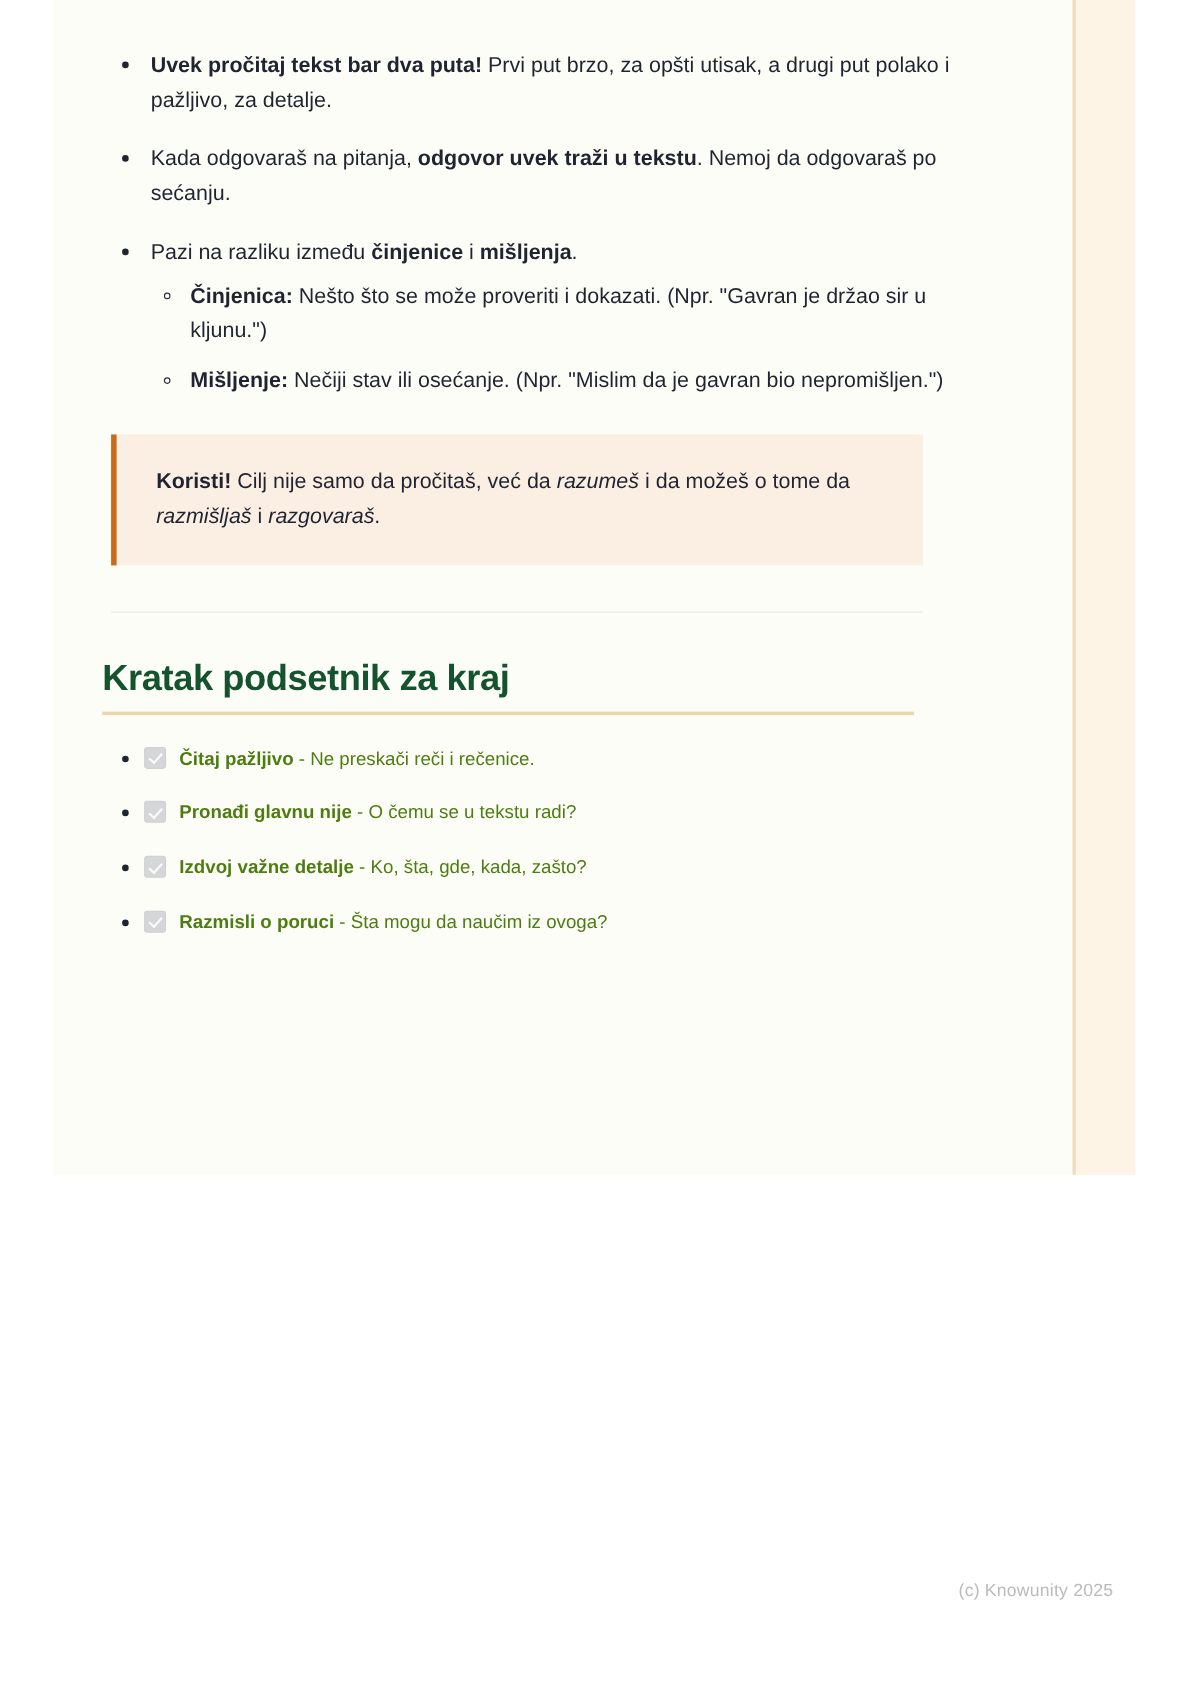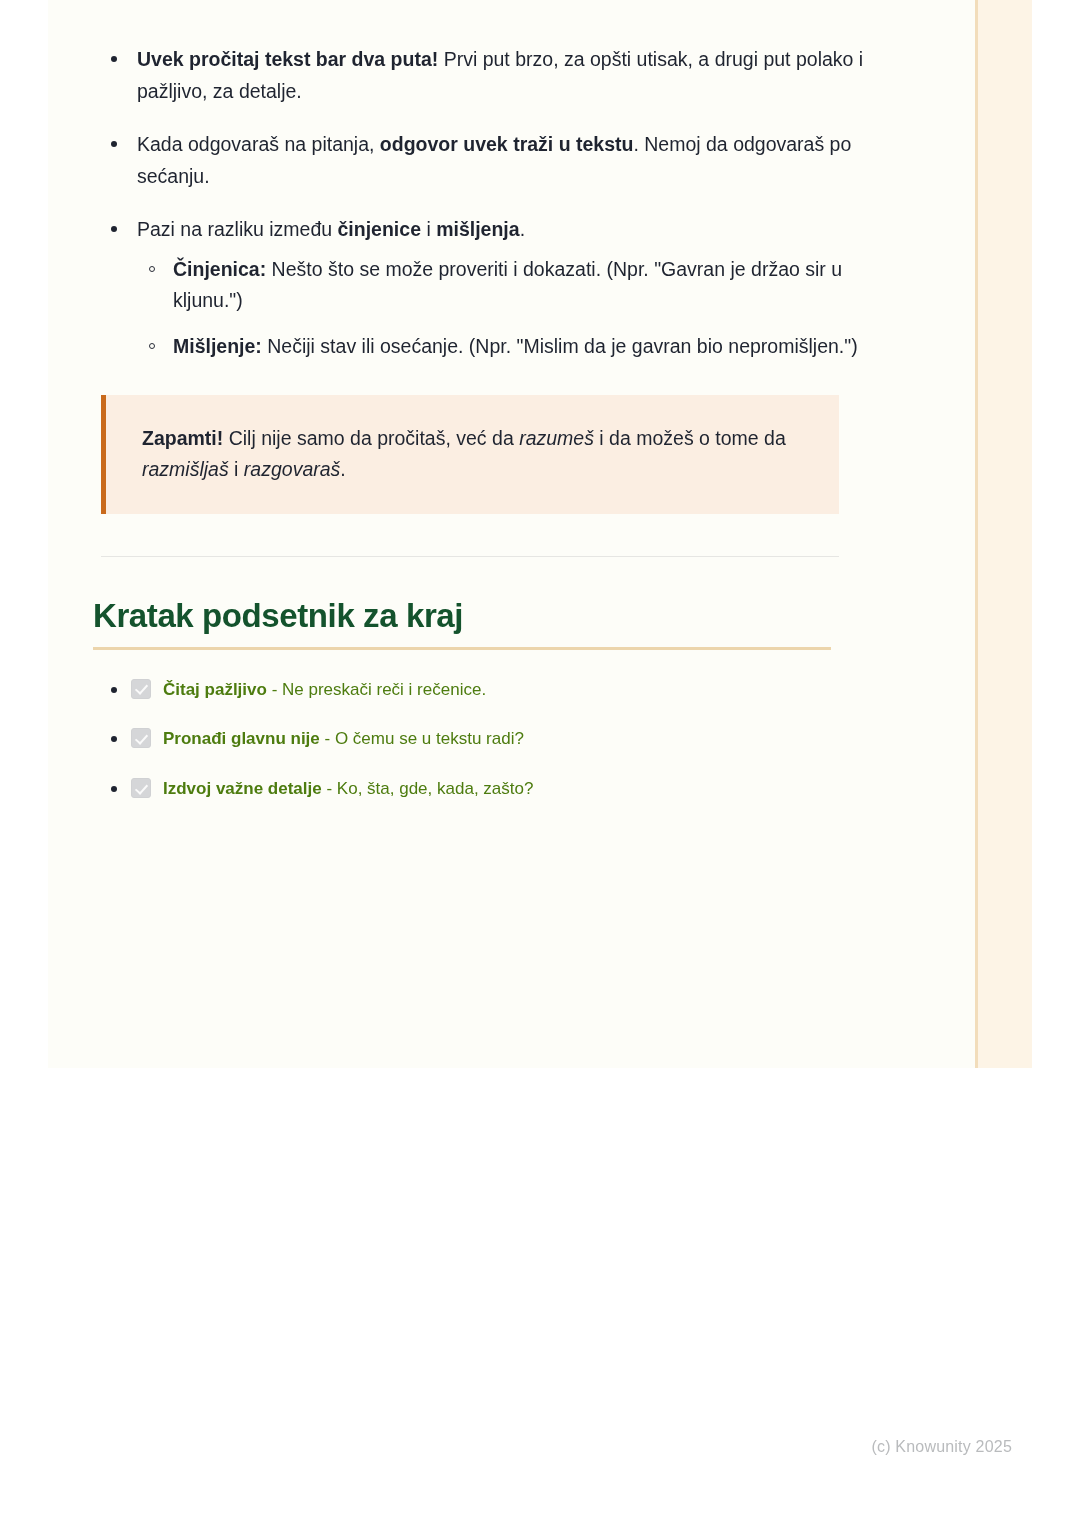--- a/index.html
+++ b/index.html
@@ -226,39 +226,43 @@
             <b>Činjenica:</b><span> Nešto što se može proveriti i dokazati. (Npr. "Gavran je držao sir u kljunu.")</span>
           </li>
           <li>
             <b>Mišljenje:</b><span> Nečiji stav ili osećanje. (Npr. "Mislim da je gavran bio nepromišljen.")</span>
           </li>
         </ul>
       </li>
     </ul>
 
     <div class="callout">
-      <b>Zapamti!</b><span> Cilj nije samo da pročitaš, već da </span><i>razumeš</i><span> i da možeš o tome da </span><i>razmišljaš</i><span> i </span><i>razgovaraš</i><span>.</span>
+      <b>Koristi!</b><span> Cilj nije samo da pročitaš, već da </span><i>razumeš</i><span> i da možeš o tome da </span><i>razmišljaš</i><span> i </span><i>razgovaraš</i><span>.</span>
     </div>
 
     <div class="rule"></div>
 
     <h2 class="section-title">Kratak podsetnik za kraj</h2>
     <div class="title-underline"></div>
 
     <ul class="checklist">
       <li>
         <span class="cbox checked"></span>
         <b>Čitaj pažljivo</b><span> - Ne preskači reči i rečenice.</span>
       </li>
       <li>
         <span class="cbox checked"></span>
         <b>Pronađi glavnu nije</b><span> - O čemu se u tekstu radi?</span>
       </li>
       <li>
         <span class="cbox checked"></span>
         <b>Izdvoj važne detalje</b><span> - Ko, šta, gde, kada, zašto?</span>
       </li>
+      <li>
+        <span class="cbox checked"></span>
+        <b>Razmisli o poruci</b><span> - Šta mogu da naučim iz ovoga?</span>
+      </li>
     </ul>
 
   </div>
 </div>
 
 <div class="footer">(c) Knowunity 2025</div>
 
 </body></html>

